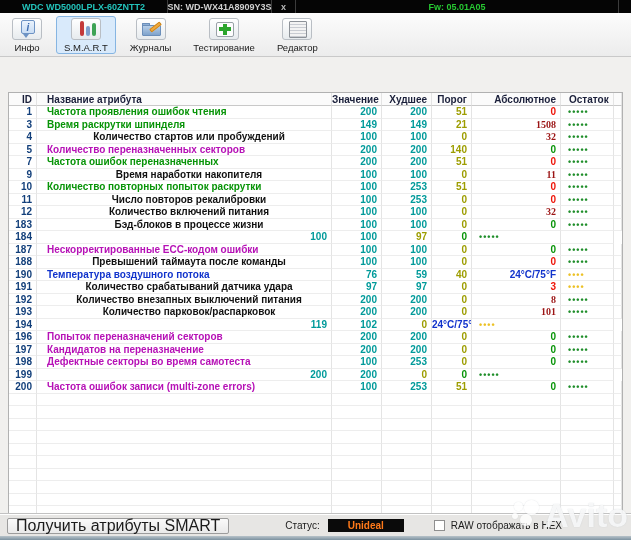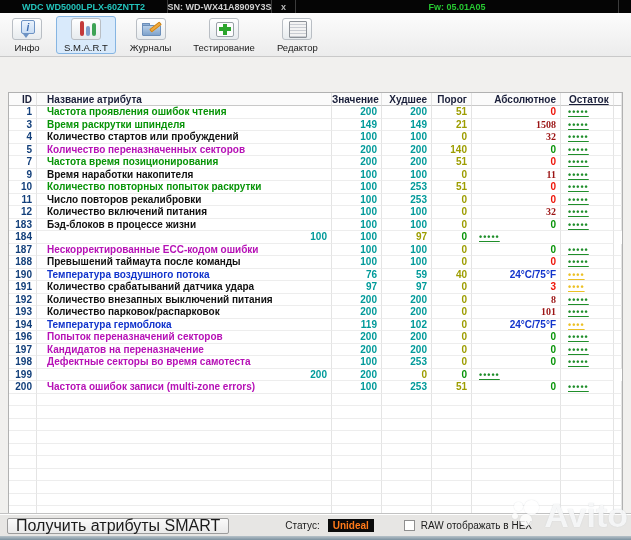--- a/index.html
+++ b/index.html
@@ -60,37 +60,37 @@
                background:#ffffff; border:1px solid #b1b1b1; overflow:hidden;margin-top:30px; }
   .trow { display:grid; grid-template-columns:28px 295px 50px 50px 40px 89px 53px 8px;
           height:12.5px; line-height:12.5px; font-size:10px; font-weight:bold; }
   .trow > span { border-right:1px solid #e4e4e4; border-bottom:1px solid #ededed;
                  white-space:nowrap; overflow:hidden; }
   .thead { height:13px; line-height:13px; background:#fbfbfb; }
   .thead > span { border-bottom:1px solid #c9c9c9; color:#1a1f3a; }
   .cell-id { text-align:right; padding-right:4px; color:#123f7a; }
   .cell-name { padding-left:10px; }
   .num { text-align:right; padding-right:4px; }
-  .cell-dots { padding-left:7px; letter-spacing:1px; font-size:9px;text-decoration:underline; }
+  .cell-dots { padding-left:7px; letter-spacing:1px; font-size:9px; }
   .thead .cell-dots { letter-spacing:0; font-size:10px; padding-left:8px; }
   .c-teal { color:#009a9a; } .c-olive { color:#9d9d00; }
-  .c-green { color:#089408; } .c-black { color:#111111; }
+  .c-green { color:#089408; } .c-black { color:#111111;text-align:center; }
   .c-magenta { color:#b611b6; } .c-blue { color:#1133cc; }
   .c-red { color:#ee1509; } .c-darkred { color:#9b1414;font-family:Liberation Serif, serif; }
   .dots-green { color:#1f8e2a; } .dots-yellow { color:#ecc125; }
 
   
   .statusbar { position:absolute; left:0; top:514px; width:631px; height:22px; background:#e7e6e4;
                border-top:1px solid #ffffff; box-shadow:0 -1px 0 #c2c2c2; display:flex; align-items:center;
                font-size:10px; color:#1b1b1b; }
   .sb-btn { margin-left:7px; height:16px; line-height:14px; padding:0 8px; background:linear-gradient(#fafafa,#e9e9e9);
             border:1px solid #9c9c9c; border-radius:2px; font-size:16px; color:#1b1b1b; white-space:nowrap; }
   .sb-status-label { margin-left:32px;padding-left:24px; }
   .sb-status-value { margin-left:8px; background:#0a0a0a; color:#ff7a1a; font-weight:bold;
-                     padding:1px 5px; font-size:10px; }
+                     padding:1px 20px; font-size:10px; }
   .sb-check { margin-left:30px; width:11px; height:11px; border:1px solid #8f8f8f; background:#ffffff; }
   .sb-check-label { margin-left:6px; white-space:nowrap; }
 
   .bottomstrip { position:absolute; left:0; top:536px; width:631px; height:4px;
                  background:linear-gradient(#b7c2c9,#7d92a0); }
 
   
   .watermark { position:absolute; right:3px; top:496px; display:flex; align-items:center;
                pointer-events:none; }
   .wm-logo { position:relative; width:30px; height:32px; margin-right:2px; }
@@ -203,21 +203,21 @@
       <span class="cell-name c-magenta">Количество переназначенных секторов</span>
       <span class="num c-teal">200</span>
       <span class="num c-teal">200</span>
       <span class="num c-olive">140</span>
       <span class="num c-green">0</span>
       <span class="cell-dots dots-green">•••••</span>
       <span></span>
     </div>
         <div class="trow">
       <span class="cell-id">7</span>
-      <span class="cell-name c-green">Частота время позиционирования</span>
+      <span class="cell-name c-green">Частота ошибок переназначенных</span>
       <span class="num c-teal">200</span>
       <span class="num c-teal">200</span>
       <span class="num c-olive">51</span>
       <span class="num c-red">0</span>
       <span class="cell-dots dots-green">•••••</span>
       <span></span>
     </div>
         <div class="trow">
       <span class="cell-id">9</span>
       <span class="cell-name c-black">Время наработки накопителя</span>
@@ -332,21 +332,20 @@
       <span class="cell-name c-black">Количество парковок/распарковок</span>
       <span class="num c-teal">200</span>
       <span class="num c-teal">200</span>
       <span class="num c-olive">0</span>
       <span class="num c-darkred">101</span>
       <span class="cell-dots dots-green">•••••</span>
       <span></span>
     </div>
         <div class="trow">
       <span class="cell-id">194</span>
-      <span class="cell-name c-blue">Температура гермоблока</span>
       <span class="num c-teal">119</span>
       <span class="num c-teal">102</span>
       <span class="num c-olive">0</span>
       <span class="num c-blue">24°C/75°F</span>
       <span class="cell-dots dots-yellow">••••</span>
       <span></span>
     </div>
         <div class="trow">
       <span class="cell-id">196</span>
       <span class="cell-name c-magenta">Попыток переназначений секторов</span>

